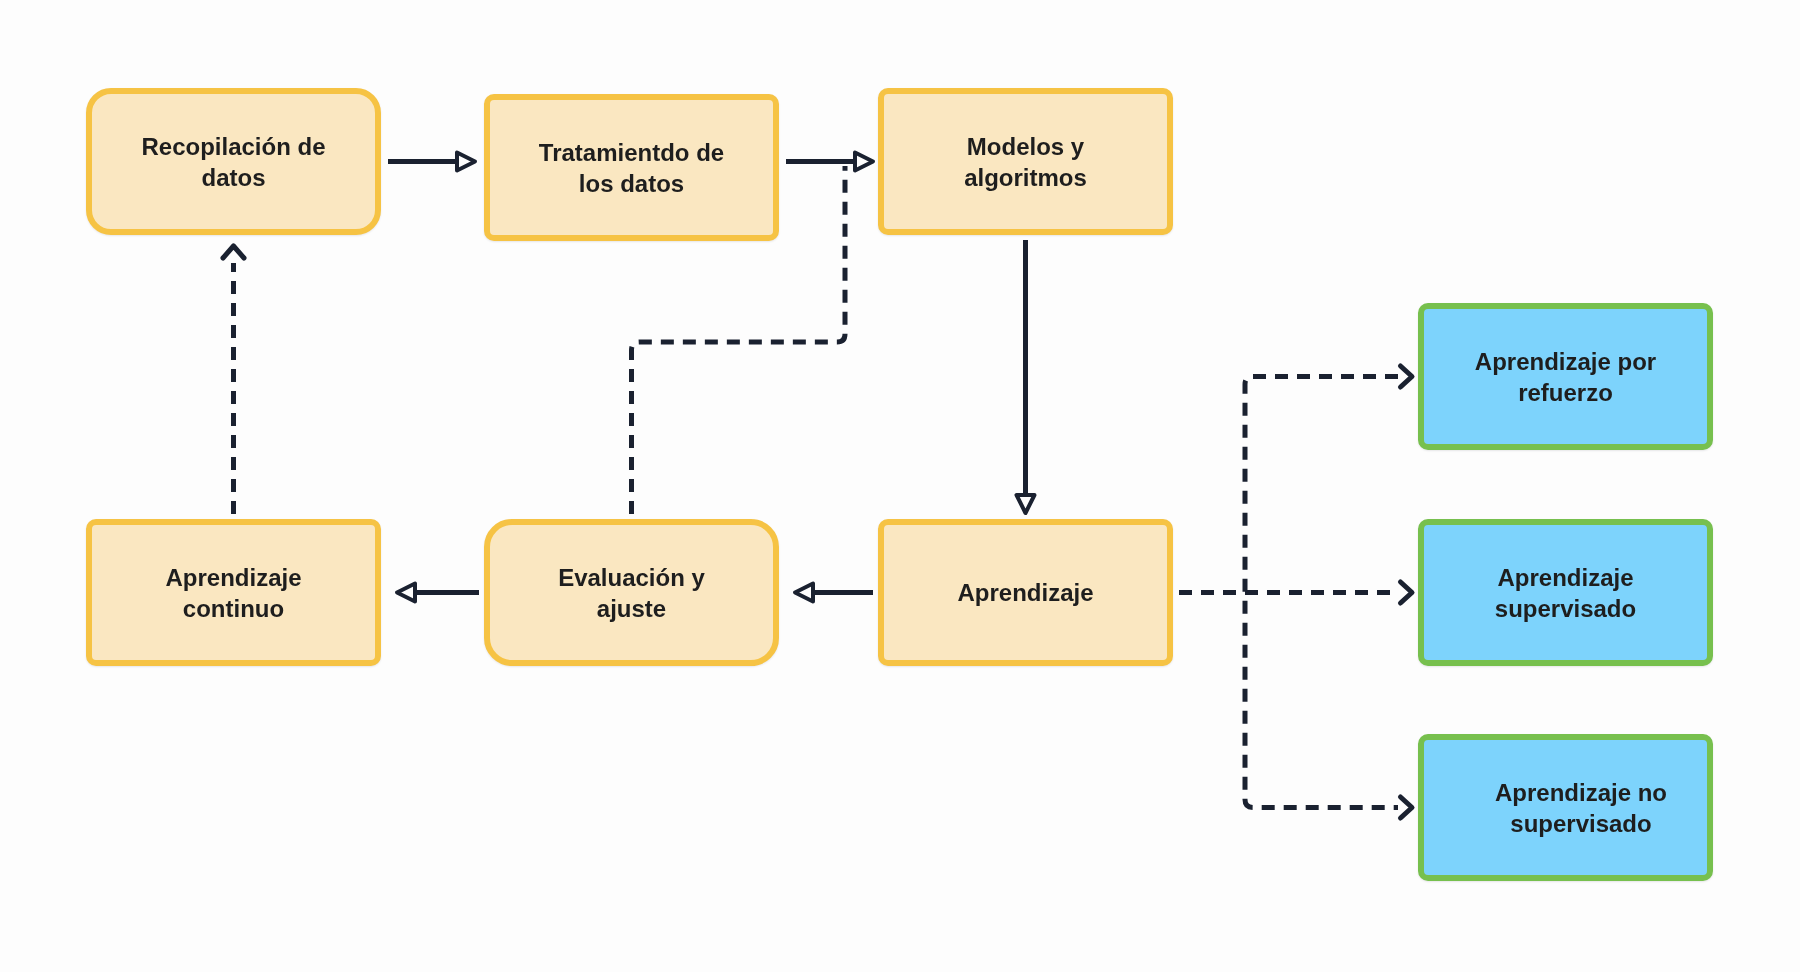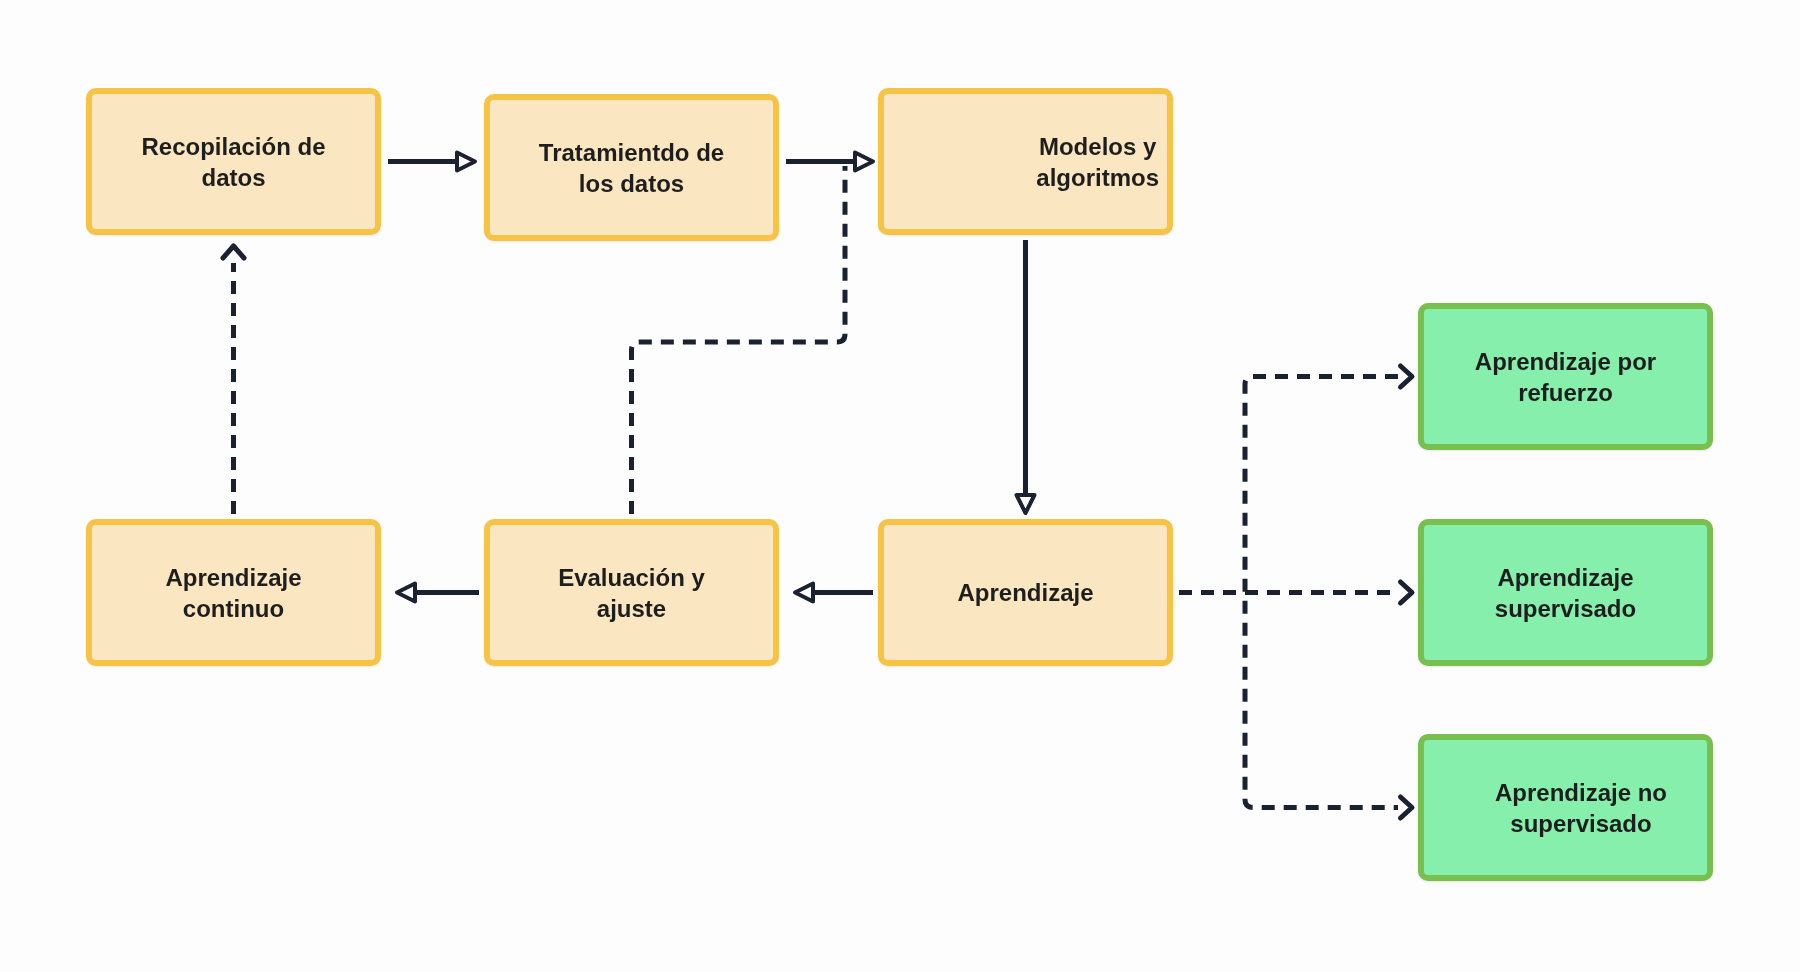--- a/index.html
+++ b/index.html
@@ -38,21 +38,21 @@
     font-weight: 600;
     line-height: 31px;
     color: #1e1e1e;
     box-shadow: 0 1px 2px rgba(27,33,48,0.10);
   }
   .node.yellow {
     background: #fae7c1;
     border-color: #f6c344;
   }
   .node.green {
-    background: #86efac;
+    background: #7dd3fc;
     border-color: #77c04e;
   }
   .node .label {
     white-space: pre-line;
     padding: 0 8px;
   }
   .edge-solid {
     stroke: #1a2130;
     stroke-width: 5;
     fill: none;
@@ -123,41 +123,41 @@
       <path class="head-chevron" d="M1400.5,582 L1412,592.5 L1400.5,603"></path>
     </g>
 
     <g>
       <path class="edge-dashed" d="M1398,376.5 L1253,376.5 Q1245,376.5 1245,384.5 L1245,799.5 Q1245,807.5 1253,807.5 L1398,807.5"></path>
       <path class="head-chevron" d="M1400.5,366 L1412,376.5 L1400.5,387"></path>
       <path class="head-chevron" d="M1400.5,797 L1412,807.5 L1400.5,818"></path>
     </g>
   </svg>
 
-  <div class="node yellow" style="left:86px; top:88px;">
+  <div class="node yellow" style="left:86px; top:88px;border-radius:25px;">
     <span class="label">Recopilación de
 datos</span>
   </div>
 
   <div class="node yellow" style="left:484px; top:88px;margin-top:6px;">
     <span class="label">Tratamientdo de
 los datos</span>
   </div>
 
-  <div class="node yellow" style="left:878px; top:88px;justify-content:flex-end;">
+  <div class="node yellow" style="left:878px; top:88px;">
     <span class="label">Modelos y
 algoritmos</span>
   </div>
 
   <div class="node yellow" style="left:86px; top:519px;">
     <span class="label">Aprendizaje
 continuo</span>
   </div>
 
-  <div class="node yellow" style="left:484px; top:519px;">
+  <div class="node yellow" style="left:484px; top:519px;border-radius:28px;">
     <span class="label">Evaluación y
 ajuste</span>
   </div>
 
   <div class="node yellow" style="left:878px; top:519px;">
     <span class="label">Aprendizaje</span>
   </div>
 
   <div class="node green" style="left:1418px; top:303px;">
     <span class="label">Aprendizaje por

